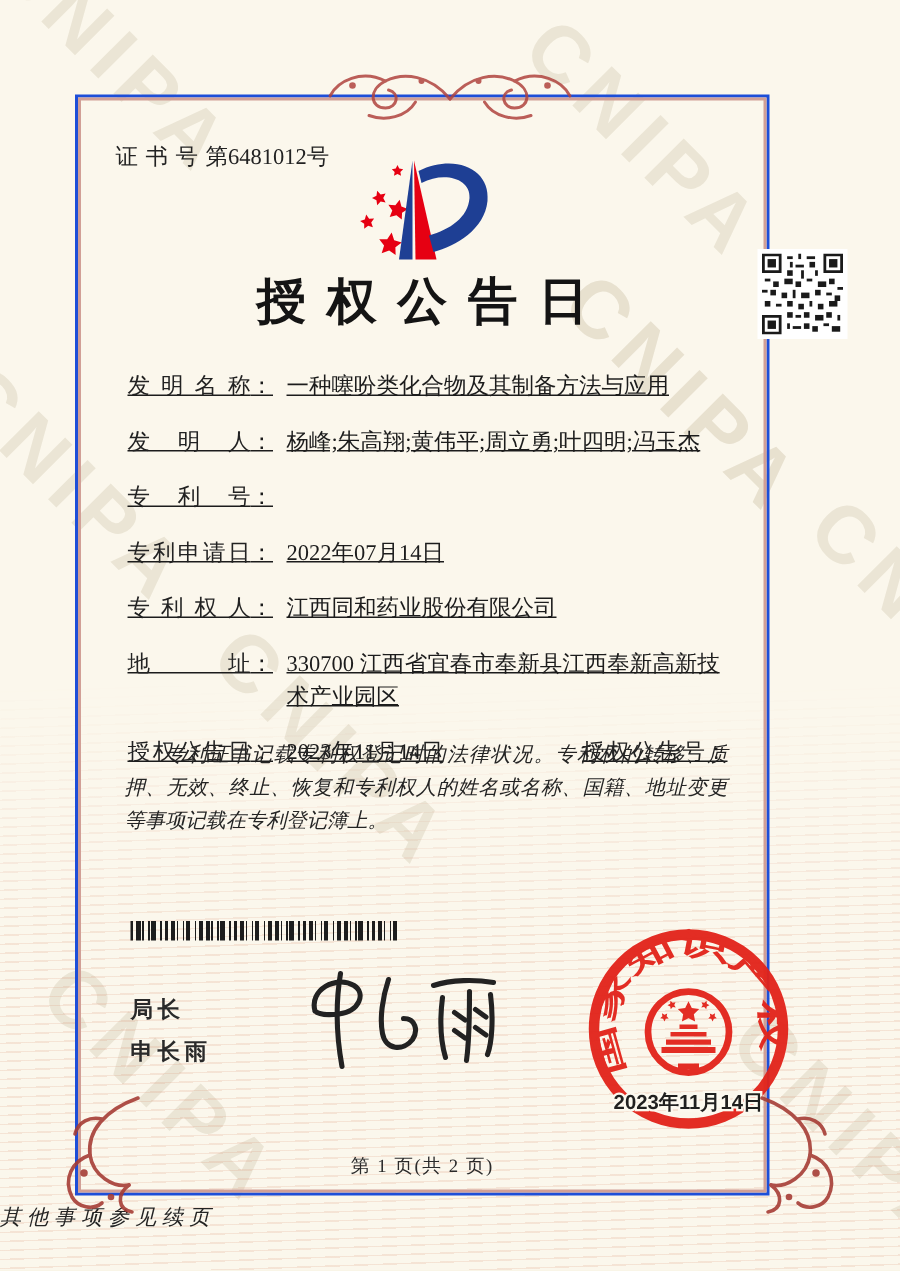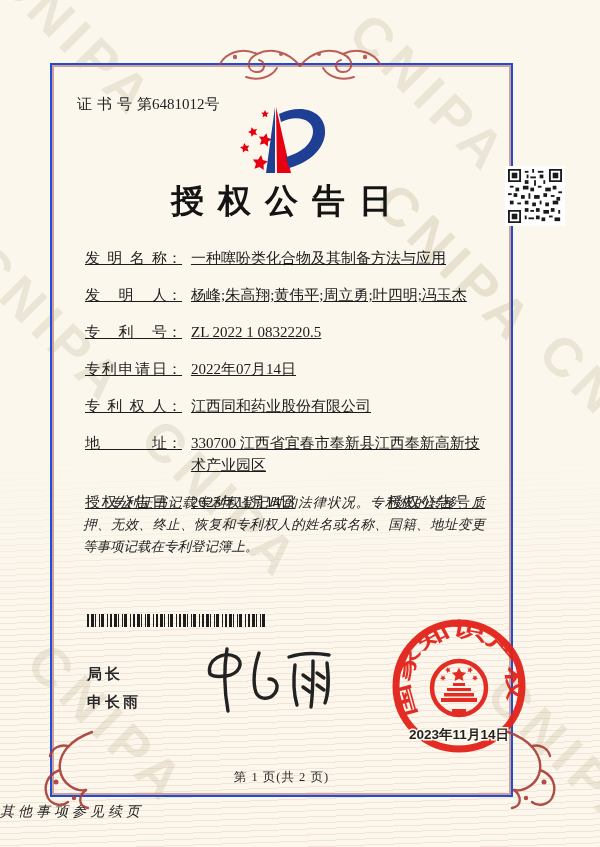--- a/index.html
+++ b/index.html
@@ -188,21 +188,20 @@
           <span class="fvalue">一种噻吩类化合物及其制备方法与应用</span>
         </div>
         <div class="frow">
           <span class="flabel">发明人</span>
             <span class="fcolon">：</span>
           <span class="fvalue">杨峰;朱高翔;黄伟平;周立勇;叶四明;冯玉杰</span>
         </div>
         <div class="frow">
           <span class="flabel">专利号</span>
             <span class="fcolon">：</span>
-          <span class="fvalue">ZL 2022 1 0832220.5</span>
         </div>
         <div class="frow">
           <span class="flabel">专利申请日</span>
             <span class="fcolon">：</span>
           <span class="fvalue">2022年07月14日</span>
         </div>
         <div class="frow">
           <span class="flabel">专利权人</span>
             <span class="fcolon">：</span>
           <span class="fvalue">江西同和药业股份有限公司</span>

